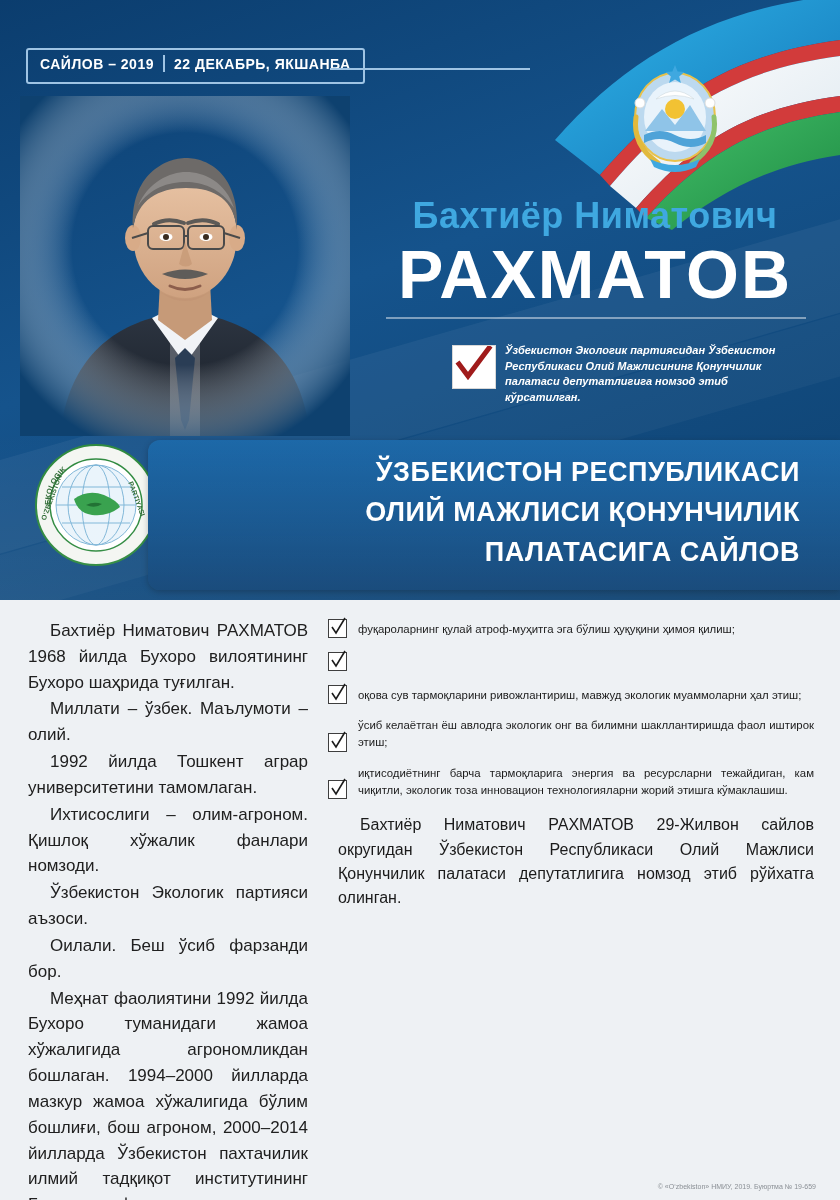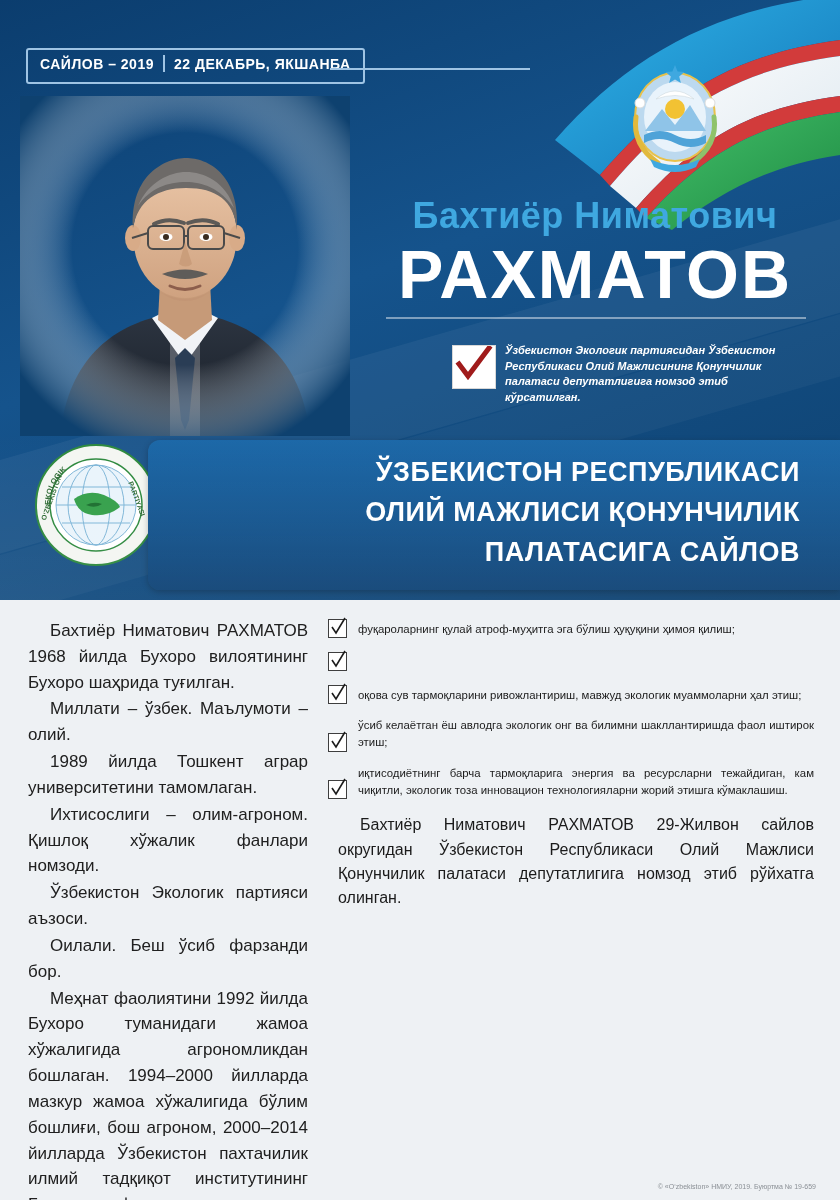--- a/index.html
+++ b/index.html
@@ -415,21 +415,21 @@
       <div class="headline-text" style="top:54px;">ОЛИЙ МАЖЛИСИ ҚОНУНЧИЛИК</div>
       <div class="headline-text" style="top:94px;">ПАЛАТАСИГА САЙЛОВ</div>
     </div>
   </div>
 
   <div class="body-region">
 
     <div class="col-left">
       <p>Бахтиёр Ниматович РАХМАТОВ 1968 йилда Бухоро вилоятининг Бухоро шаҳрида туғилган.</p>
       <p>Миллати – ўзбек. Маълумоти – олий.</p>
-      <p>1989 йилда Тошкент аграр университетини тамомлаган.</p>
+      <p>1992 йилда Тошкент аграр университетини тамомлаган.</p>
       <p>Ихтисослиги – олим-агроном. Қишлоқ хўжалик фанлари номзоди.</p>
       <p>Ўзбекистон Экологик партияси аъзоси.</p>
       <p>Оилали. Беш ўсиб фарзанди бор.</p>
       <p>Меҳнат фаолиятини 1992 йилда Бухоро туманидаги жамоа хўжалигида агрономликдан бошлаган. 1994–2000 йилларда мазкур жамоа хўжалигида бўлим бошлиғи, бош агроном, 2000–2014 йилларда Ўзбекистон пахтачилик илмий тадқиқот институтининг Бухоро филиали директори лавозимларида фаолият юритган. 2014 йилдан пахта селекцияси, уруғчилиги ва етиштириш агротехнологиялари илмий тадқиқот институти Бухоро илмий тажриба станцияси директори лавозимида фаолият олиб бормоқда.</p>
       <p>2017 йилда «Шуҳрат» медали билан тақдирланган.</p>
     </div>
 
     <div class="col-right">
 
       <div class="task">

